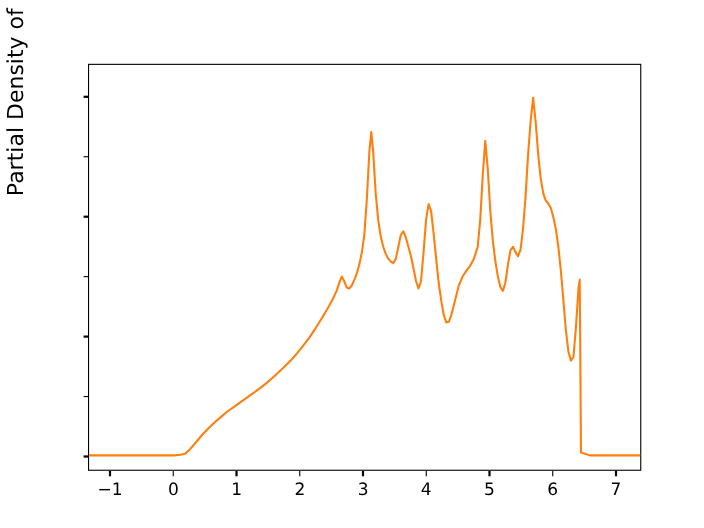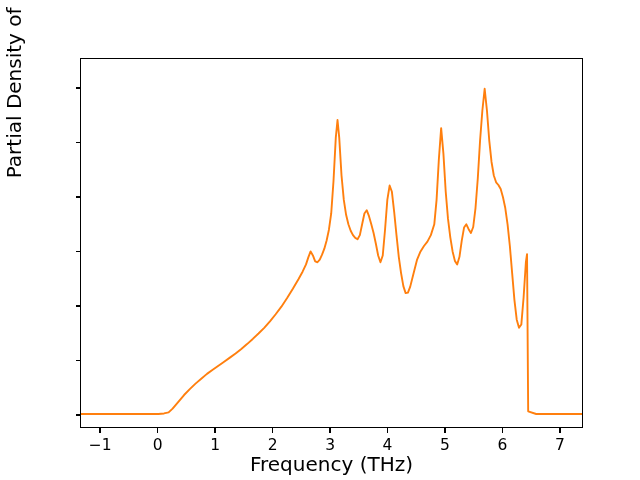--- a/index.html
+++ b/index.html
@@ -19,21 +19,20 @@
   #xlabel{position:absolute;left:80px;width:503px;top:452px;
           font-size:20px;color:#000;text-align:center;white-space:nowrap;}
   #ytick-group,#xtick-group{position:absolute;left:0;top:0;}
 </style>
 </head>
 <body>
 
 <div id="figure">
 
   <div id="ylabel">Partial Density of States</div>
-  <div id="xlabel">Frequency (THz)</div>
 
   <div id="ytick-group">
       <div class="ytick-mark" style="left: 75.5px; top: 414.272px;"></div>
       <div class="ytick-mark" style="left: 75.5px; top: 359.78px;"></div>
       <div class="ytick-mark" style="left: 75.5px; top: 305.288px;"></div>
       <div class="ytick-mark" style="left: 75.5px; top: 250.796px;"></div>
       <div class="ytick-mark" style="left: 75.5px; top: 196.304px;"></div>
       <div class="ytick-mark" style="left: 75.5px; top: 141.812px;"></div>
       <div class="ytick-mark" style="left: 75.5px; top: 87.3205px;"></div>
     </div>

